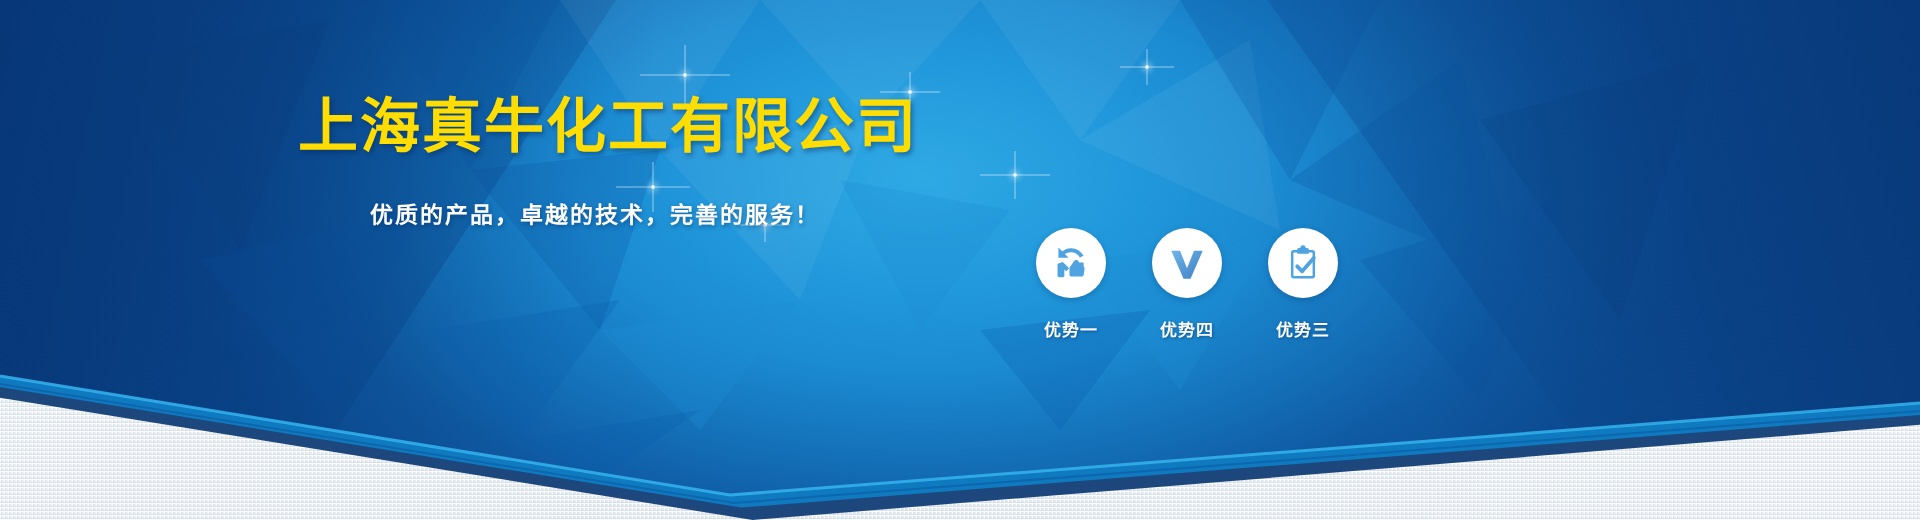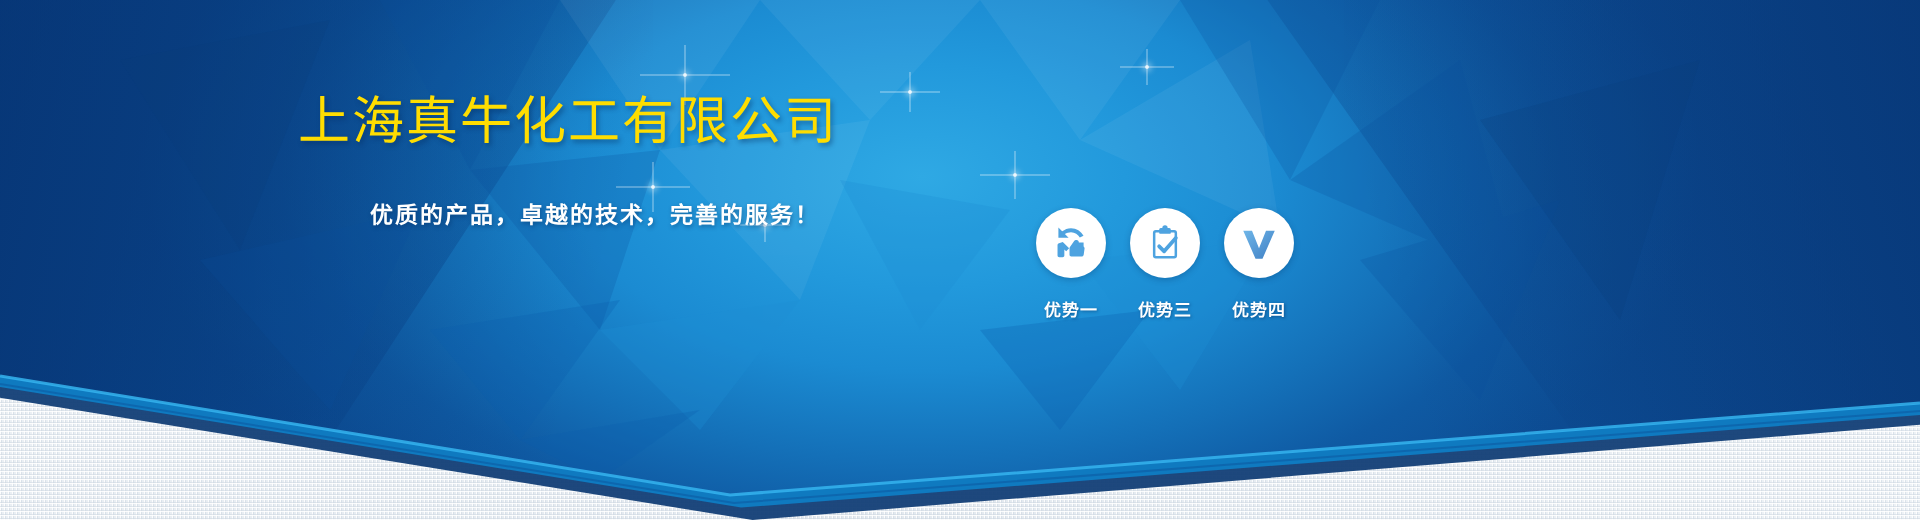--- a/index.html
+++ b/index.html
@@ -133,22 +133,22 @@
     box-shadow: 0 0 6px 2px rgba(255,255,255,0.55);
   }
 
   
   .content { position: absolute; inset: 0; }
 
   .title {
     position: absolute;
     left: 298px;
     top: 92px;
-    font-size: 52px;
-    font-weight: 400;
+    font-size: 60px;
+    font-weight: 700;
     letter-spacing: 2px;
     color: #ffdd00;
     text-shadow: 2px 3px 5px rgba(0,40,90,0.45);
     white-space: nowrap;
     line-height: 1.15;
   }
 
   .subtitle {
     position: absolute;
     left: 370px;
@@ -157,23 +157,23 @@
     font-weight: 700;
     letter-spacing: 2px;
     color: #ffffff;
     text-shadow: 1px 2px 4px rgba(0,40,90,0.45);
     white-space: nowrap;
   }
 
   .advantages {
     position: absolute;
     left: 1036px;
-    top: 208px;
+    top: 228px;
     display: flex;
-    gap: 24px;
+    gap: 46px;
   }
   .adv-item {
     width: 70px;
     display: flex;
     flex-direction: column;
     align-items: center;
   }
   .adv-circle {
     width: 70px;
     height: 70px;
@@ -302,51 +302,51 @@
                 <path d="M38.4 24.1v11.5l-4.1-4.1c-2.1 1.7-4.6 2.8-7.3 3.2l-.7-4.6c2-.3 3.8-1.2 5.3-2.5l-4.3-4.3h11.1z"></path>
                 <path d="M14.6 22.8l7.3 7.3-3.4 3.4-2.1-2.1v6.9c0 1.1-.9 2-2 2h-3.8c-1.1 0-2-.9-2-2V26.4c0-1 .7-1.9 1.7-2.1l4.3-1.5z"></path>
                 <path d="M22.6 28.8l5-7.2c.6-.9 1.7-1.3 2.7-1l1 .3c1.2.4 1.9 1.7 1.6 2.9l-1 3.8h5.2c1.5 0 2.6 1.3 2.4 2.8l-1 6.9c-.2 1.2-1.2 2.1-2.4 2.1H24.3c-1.1 0-2-.9-2-2v-7.1c0-.5.1-1 .3-1.5z"></path>
               </g>
             </svg>
           </span>
         </div>
         <div class="adv-label">优势一</div>
       </div>
 
+
+      <div class="adv-item">
+        <div class="adv-circle">
+          <span>
+            <svg width="42" height="42" viewBox="0 0 48 48">
+              <defs>
+                <linearGradient id="vgrad" x1="0" y1="0" x2="1" y2="1">
+                  <stop offset="0%" stop-color="#6fb6e8"></stop>
+                  <stop offset="100%" stop-color="#3f7fc4"></stop>
+                </linearGradient>
+              </defs>
+              <polygon points="6,10 16,10 24,30 32,10 42,10 28,42 20,42" fill="url(#vgrad)"></polygon>
+            </svg>
+          </span>
+        </div>
+        <div class="adv-label">优势四</div>
+      </div>
 
       <div class="adv-item">
         <div class="adv-circle">
           <span>
             <svg width="40" height="40" viewBox="0 0 48 48">
               <g fill="none" stroke="#4ea3e0" stroke-width="3">
                 <rect x="11" y="10" width="26" height="31" rx="2"></rect>
               </g>
               <path d="M19 6h10a2 2 0 0 1 2 2v4a1 1 0 0 1-1 1H18a1 1 0 0 1-1-1V8a2 2 0 0 1 2-2z" fill="#4ea3e0"></path>
               <circle cx="24" cy="6" r="3.2" fill="#4ea3e0"></circle>
               <g fill="none" stroke="#4ea3e0" stroke-width="4.5" stroke-linecap="round" stroke-linejoin="round">
                 <polyline points="17,28 23,34 37,18"></polyline>
               </g>
             </svg>
           </span>
         </div>
         <div class="adv-label">优势三</div>
       </div>
 
-      <div class="adv-item">
-        <div class="adv-circle">
-          <span>
-            <svg width="42" height="42" viewBox="0 0 48 48">
-              <defs>
-                <linearGradient id="vgrad" x1="0" y1="0" x2="1" y2="1">
-                  <stop offset="0%" stop-color="#6fb6e8"></stop>
-                  <stop offset="100%" stop-color="#3f7fc4"></stop>
-                </linearGradient>
-              </defs>
-              <polygon points="6,10 16,10 24,30 32,10 42,10 28,42 20,42" fill="url(#vgrad)"></polygon>
-            </svg>
-          </span>
-        </div>
-        <div class="adv-label">优势四</div>
-      </div>
-
     </div>
   </div>
 </div>
 
 </body></html>

